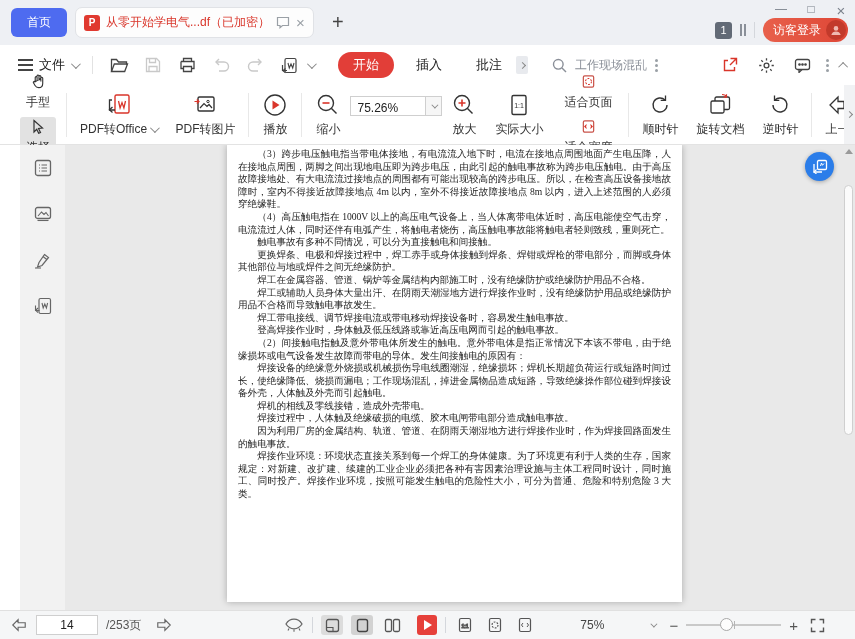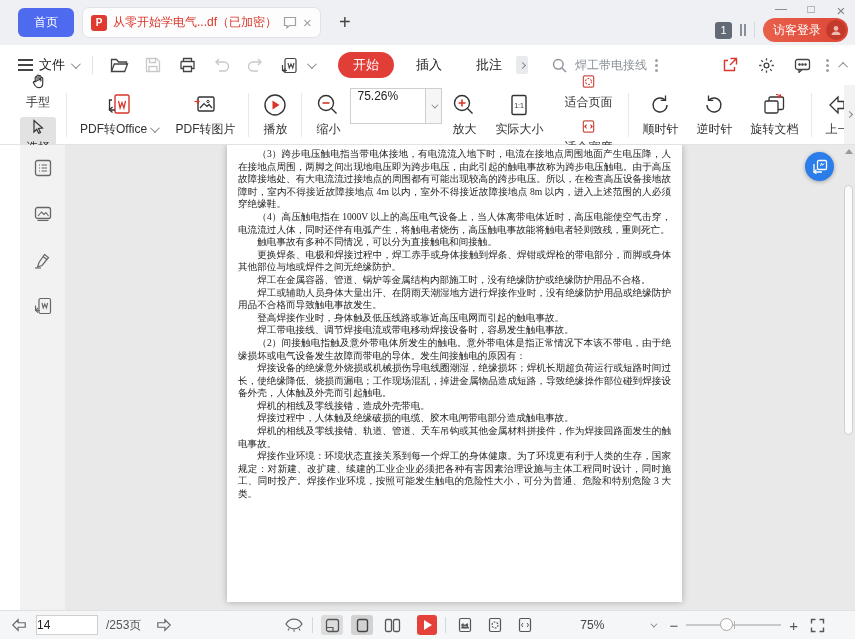--- a/index.html
+++ b/index.html
@@ -2,21 +2,21 @@
 <html><head>
 <meta charset="utf-8">
 <style>
   * { margin:0; padding:0; box-sizing:border-box; }
   html,body { width:855px; height:639px; overflow:hidden; }
   body { font-family:"Liberation Sans", sans-serif; font-size:12px; color:#333; background:#e9e9e9; }
   .app { position:relative; width:855px; height:639px; background:#fff; }
 
   
   .titlebar { position:relative; height:45px; background:#eef0f4; }
-  .tabs { position:absolute; left:18px; top:7px; display:flex; align-items:center; }
+  .tabs { position:absolute; left:11px; top:7px; display:flex; align-items:center; }
   .tab.home-tab { width:56px; height:29px; background:#4e6bf0; color:#fff; border-radius:6px;
     display:flex; align-items:center; justify-content:center; font-size:12px; }
   .tab.doc-tab { margin-left:8px; height:31px; background:#fdfdfd; border:1px solid #e0e2e6; border-radius:7px;
     display:flex; align-items:center; padding:0 8px; gap:6px; }
   .pdf-badge { width:16px; height:16px; background:#e0392f; color:#fff; border-radius:3px; font-size:10px;
     font-weight:bold; display:flex; align-items:center; justify-content:center; }
   .doc-tab-label { color:#d9352a; font-size:12px; }
   .tab-ic { color:#9aa0a6; font-size:13px; display:flex; align-items:center; }
   .tab-ic svg { display:block; }
   .newtab { margin-left:12px; font-size:20px; color:#444; width:24px; text-align:center; }
@@ -52,21 +52,21 @@
   .mb-right { margin-left:auto; display:flex; align-items:center; gap:12px; color:#333; }
 
   
   .toolbar { height:60px; background:#fff; border-bottom:1px solid #e3e3e3; display:flex; align-items:center; padding:0 0 0 14px; position:relative; }
   .tb-col { display:flex; flex-direction:column; align-items:center; justify-content:center; gap:3px; padding:0 9px; font-size:12px; color:#333; }
   .tb-col .lbl { white-space:nowrap; }
   .tbsep { width:1px; height:44px; background:#e8e8e8; margin:0 4px; }
   .stack2 { display:flex; flex-direction:column; gap:4px; padding:0 6px; }
   .stack2 .row { display:flex; align-items:center; gap:5px; font-size:12px; color:#333; padding:2px 6px; border-radius:3px;flex-direction:column; }
   .stack2 .row.sel { background:#e2e2e2; }
-  .zoomcombo { width:92px; height:36px; border:1px solid #cfcfcf; display:flex; align-items:flex-start; font-size:12px; color:#222; }
+  .zoomcombo { width:92px; height:20px; border:1px solid #cfcfcf; display:flex; align-items:flex-end; font-size:12px; color:#222; }
   .zoomcombo .val { flex:1; padding-left:6px; }
   .zoomcombo .dd { width:16px; height:100%; border-left:1px solid #cfcfcf; display:flex; align-items:center; justify-content:center; background:#f6f6f6; }
   .zoomwrap { display:flex; flex-direction:column; gap:3px; align-items:center; }
   .collapse-strip { position:absolute; right:0; top:0; width:11px; height:100%; background:#f1f2f4; display:flex; align-items:center; justify-content:center; }
 
   
   .workspace { position:relative; height:465px; display:flex; background:#e9e9e9;margin-left:20px; }
   .sidebar { width:45px; background:#f2f2f2; display:flex; flex-direction:column; align-items:center; padding-top:12px; gap:24px; }
   .sb-ic { width:22px; height:22px; display:flex; align-items:center; justify-content:center; }
   .viewer { position:relative; flex:1; overflow:hidden; }
@@ -78,21 +78,21 @@
   .float-btn { position:absolute; right:21px; top:7px; width:29px; height:29px; border-radius:50%;
     background:#2b7de9; box-shadow:0 1px 4px rgba(0,0,0,.3); display:flex; align-items:center; justify-content:center; }
   .vscroll { position:absolute; right:0; top:0; width:13px; height:100%; }
   .vscroll .arr { position:absolute; top:4px; left:3px; width:0; height:0; border-left:4px solid transparent;
     border-right:4px solid transparent; border-bottom:5px solid #9a9a9a; }
   .vscroll .thumb { position:absolute; top:40px; left:2px; width:9px; height:250px; background:#fbfbfb;
     border:1px solid #cfcfcf; border-radius:5px; }
 
   
   .statusbar { height:29px; background:#f5f6f7; border-top:1px solid #e0e0e0; display:flex; align-items:center; padding:0 10px; gap:8px; font-size:12px; color:#555; }
-  .pg-input { width:62px; height:20px; border:1px solid #cfcfcf; background:#fff; text-align:left; font-size:12px; color:#222; font-family:"Liberation Sans",sans-serif; }
+  .pg-input { width:62px; height:20px; border:1px solid #cfcfcf; background:#fff; text-align:center; font-size:12px; color:#222; font-family:"Liberation Sans",sans-serif; }
   .view-ic { width:22px; height:20px; border-radius:3px; display:flex; align-items:center; justify-content:center; }
   .view-ic.hl { background:#dcdcdc; }
   .view-ic.hl2 { background:#d2d2d2; }
   .play-red { width:20px; height:20px; background:#e6403a; border-radius:3px; display:flex; align-items:center; justify-content:center; }
   .slider { position:relative; width:95px; height:2px; background:#c9c9c9; }
   .slider .tick { position:absolute; left:50%; top:-3px; width:1px; height:8px; background:#b5b5b5; }
   .slider .knob { position:absolute; left:36%; top:-6px; width:13px; height:13px; border-radius:50%; background:#fdfdfd; border:1px solid #a8a8a8; }
   .sb-sym { font-size:15px; color:#555; }
   svg { display:block; }
 </style>
@@ -193,21 +193,21 @@
     <span class="mb-tab">插入</span>
     <span class="mb-tab" style="padding-right:4px;">批注</span>
     <span class="mini-more">
         <span class="chev"></span>
       </span>
     <div class="searchbox">
       <svg width="15" height="15" viewBox="0 0 15 15" fill="none" stroke="#8a8f98" stroke-width="1.4">
           <circle cx="6.3" cy="6.3" r="4.8"></circle>
           <path d="M10 10l4 4"></path>
         </svg>
-      <span>焊工带电接线</span>
+      <span>工作现场混乱</span>
       <span class="vdots">
           <i></i>
           <i></i>
           <i></i>
         </span>
     </div>
     <div class="mb-right">
       <span class="mb-ic">
         <svg width="16" height="16" viewBox="0 0 16 16" fill="none" stroke="#d9352a" stroke-width="1.4">
             <path d="M6 3.5H2.5v10h10V10"></path>
@@ -331,33 +331,33 @@
     </div>
     <span class="tbsep"></span>
     <div class="tb-col">
       <svg width="26" height="26" viewBox="0 0 26 26" fill="none" stroke="#333" stroke-width="1.4">
           <path d="M20 13a7 7 0 11-2-4.9"></path>
           <path d="M18.5 3.5v4.8h-4.8" stroke-width="1.3"></path>
         </svg>
       <span class="lbl">顺时针</span>
     </div>
     <div class="tb-col">
+      <svg width="26" height="26" viewBox="0 0 26 26" fill="none">
+          <rect x="4" y="9" width="13" height="12" rx="1.5" stroke="#333" stroke-width="1.3"></rect>
+          <path d="M8 9V6.5A1.5 1.5 0 019.5 5H21a1.5 1.5 0 011.5 1.5V16a1.5 1.5 0 01-1.5 1.5H17" stroke="#333" stroke-width="1.3"></path>
+          <path d="M15 2.5c2.5 0 4 1 4.5 2.5M19.5 2.2v2.9h-2.9" stroke="#d9352a" stroke-width="1.2"></path>
+        </svg>
+      <span class="lbl">旋转文档</span>
+    </div>
+    <div class="tb-col">
       <svg width="26" height="26" viewBox="0 0 26 26" fill="none" stroke="#333" stroke-width="1.4">
           <path d="M6 13a7 7 0 102-4.9"></path>
           <path d="M7.5 3.5v4.8h4.8" stroke-width="1.3"></path>
         </svg>
       <span class="lbl">逆时针</span>
-    </div>
-    <div class="tb-col">
-      <svg width="26" height="26" viewBox="0 0 26 26" fill="none">
-          <rect x="4" y="9" width="13" height="12" rx="1.5" stroke="#333" stroke-width="1.3"></rect>
-          <path d="M8 9V6.5A1.5 1.5 0 019.5 5H21a1.5 1.5 0 011.5 1.5V16a1.5 1.5 0 01-1.5 1.5H17" stroke="#333" stroke-width="1.3"></path>
-          <path d="M15 2.5c2.5 0 4 1 4.5 2.5M19.5 2.2v2.9h-2.9" stroke="#d9352a" stroke-width="1.2"></path>
-        </svg>
-      <span class="lbl">旋转文档</span>
     </div>
     <span class="tbsep"></span>
     <div class="tb-col" style="padding-right:0;">
       <svg width="22" height="26" viewBox="0 0 22 26" fill="none" stroke="#333" stroke-width="1.3">
           <path d="M12 5L4 13l8 8v-4.5h6v-7h-6z"></path>
         </svg>
       <span class="lbl">上一</span>
     </div>
     <div class="collapse-strip">
         <span class="chev" style="transform:rotate(-45deg);width:5px;height:5px;"></span>
@@ -396,27 +396,27 @@
 
     <div class="viewer">
       <div class="page">
         <div class="page-text">
             <p>（3）跨步电压触电指当带电体接地，有电流流入地下时，电流在接地点周围地面产生电压降，人在接地点周围，两脚之间出现地电压即为跨步电压，由此引起的触电事故称为跨步电压触电。由于高压故障接地处、有大电流流过接地点的周围都有可能出现较高的跨步电压。所以，在检查高压设备接地故障时，室内不得接近故障接地点 4m 以内，室外不得接近故障接地点 8m 以内，进入上述范围的人必须穿绝缘鞋。</p>
             <p>（4）高压触电指在 1000V 以上的高压电气设备上，当人体离带电体近时，高压电能使空气击穿，电流流过人体，同时还伴有电弧产生，将触电者烧伤，高压触电事故能将触电者轻则致残，重则死亡。</p>
             <p>触电事故有多种不同情况，可以分为直接触电和间接触。</p>
             <p>更换焊条、电极和焊接过程中，焊工赤手或身体接触到焊条、焊钳或焊枪的带电部分，而脚或身体其他部位与地或焊件之间无绝缘防护。</p>
             <p>焊工在金属容器、管道、锅炉等金属结构内部施工时，没有绝缘防护或绝缘防护用品不合格。</p>
             <p>焊工或辅助人员身体大量出汗、在阴雨天潮湿地方进行焊接作业时，没有绝缘防护用品或绝缘防护用品不合格而导致触电事故发生。</p>
+            <p>焊工带电接线、调节焊接电流或带电移动焊接设备时，容易发生触电事故。</p>
             <p>登高焊接作业时，身体触及低压线路或靠近高压电网而引起的触电事故。</p>
-            <p>焊工带电接线、调节焊接电流或带电移动焊接设备时，容易发生触电事故。</p>
             <p>（2）间接触电指触及意外带电体所发生的触电。意外带电体是指正常情况下本该不带电，由于绝缘损坏或电气设备发生故障而带电的导体。发生间接触电的原因有：</p>
             <p>焊接设备的绝缘意外烧损或机械损伤导电线圈潮湿，绝缘损坏；焊机长期超负荷运行或短路时间过长，使绝缘降低、烧损而漏电；工作现场混乱，掉进金属物品造成短路，导致绝缘操作部位碰到焊接设备外壳，人体触及外壳而引起触电。</p>
             <p>焊机的相线及零线接错，造成外壳带电。</p>
             <p>焊接过程中，人体触及绝缘破损的电缆、胶木电闸带电部分造成触电事故。</p>
-            <p>焊机的相线及零线接错、轨道、管道、天车吊钩或其他金属材料拼接件，作为焊接回路面发生的触电事故。</p>
+            <p>因为利用厂房的金属结构、轨道、管道、在阴雨天潮湿地方进行焊接作业时，作为焊接回路面发生的触电事故。</p>
             <p>焊接作业环境：环境状态直接关系到每一个焊工的身体健康。为了环境更有利于人类的生存，国家规定：对新建、改扩建、续建的工业企业必须把各种有害因素治理设施与主体工程同时设计，同时施工、同时投产。焊接作业环境，按照可能发生触电的危险性大小，可分为普通、危险和特别危险 3 大类。</p>
           </div>
       </div>
       <div class="float-btn">
         <svg width="16" height="15" viewBox="0 0 16 15" fill="none" stroke="#fff" stroke-width="1.3">
             <rect x="5.5" y="1.5" width="9" height="9" rx="1.2"></rect>
             <path d="M8.5 7l1-3 1 2.3L12 4.5" stroke-width="1"></path>
             <path d="M2 5v8h8"></path>
             <path d="M4.5 10.5L2 13l2.5 2" stroke-width="1.1"></path>
           </svg>

